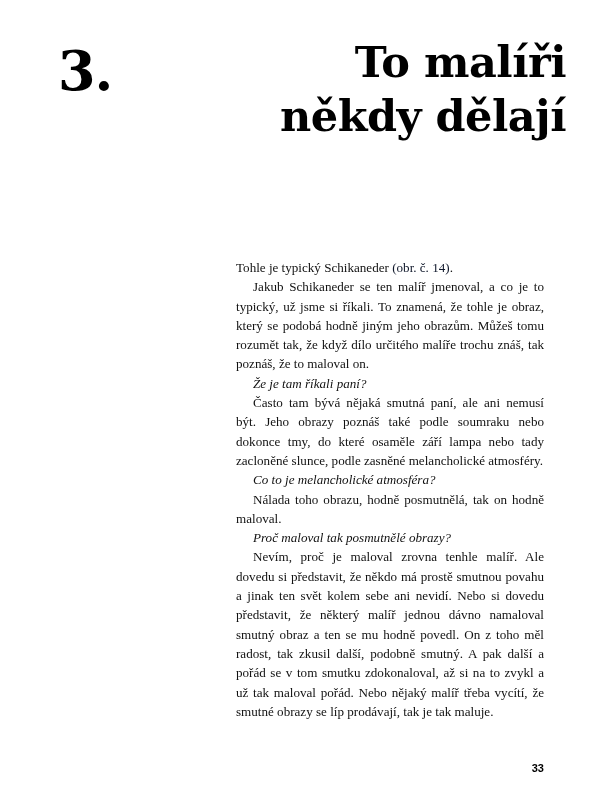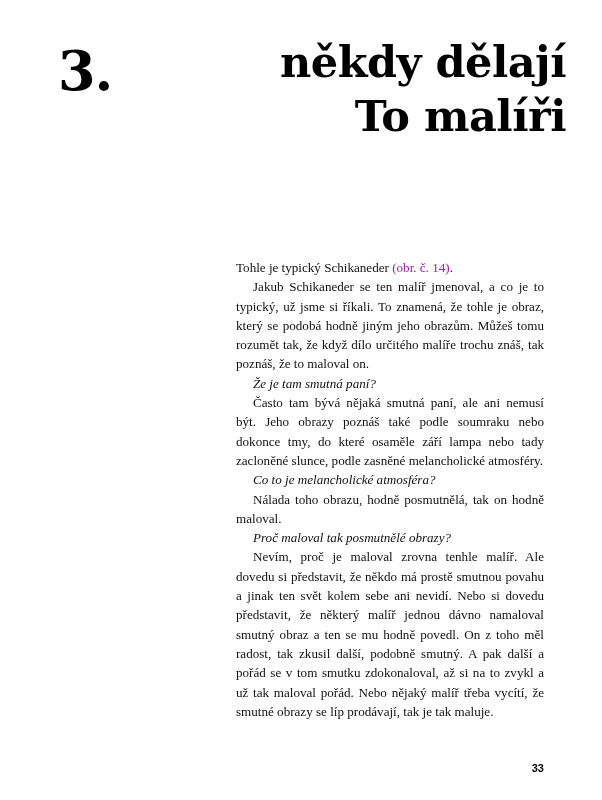--- a/index.html
+++ b/index.html
@@ -77,21 +77,21 @@
   }
   .para.noindent {
     text-indent: 0;
   }
   .question {
     margin: 0;
     text-indent: 17px;
     font-style: italic;
   }
   .figref {
-    color: #a21caf;
+    color: #0f172a;
   }
 
   
   .folio {
     position: absolute;
     right: 58px;
     bottom: 26px;
     font-family: "Liberation Sans", sans-serif;
     font-weight: bold;
     font-size: 11px;
@@ -100,29 +100,29 @@
   }
 </style>
 </head>
 <body>
 
 <div class="page">
 
   <div class="chapter-head">
     <div class="chapter-number">3.</div>
     <div class="chapter-title">
+      <span class="line">To malíři</span>
       <span class="line">někdy dělají</span>
-      <span class="line">To malíři</span>
     </div>
   </div>
 
   <div class="body-col" id="body-col">
       <p class="para noindent"><span>Tohle je typický Schikaneder </span><span class="figref">(obr. č. 14)</span><span>.</span></p>
       <p class="para">Jakub Schikaneder se ten malíř jmenoval, a co je to typický, už jsme si říkali. To znamená, že tohle je obraz, který se podobá hodně jiným jeho obrazům. Můžeš tomu rozumět tak, že když dílo určitého malíře trochu znáš, tak poznáš, že to maloval on.</p>
-      <p class="question">Že je tam smutná paní?</p>
+      <p class="question">Že je tam říkali paní?</p>
       <p class="para">Často tam bývá nějaká smutná paní, ale ani nemusí být. Jeho obrazy poznáš také podle soumraku nebo dokonce tmy, do které osaměle září lampa nebo tady zacloněné slunce, podle zasněné melancholické atmosféry.</p>
       <p class="question">Co to je melancholické atmosféra?</p>
       <p class="para">Nálada toho obrazu, hodně posmutnělá, tak on hodně maloval.</p>
       <p class="question">Proč maloval tak posmutnělé obrazy?</p>
       <p class="para">Nevím, proč je maloval zrovna tenhle malíř. Ale dovedu si představit, že někdo má prostě smutnou povahu a jinak ten svět kolem sebe ani nevidí. Nebo si dovedu představit, že některý malíř jednou dávno namaloval smutný obraz a ten se mu hodně povedl. On z toho měl radost, tak zkusil další, podobně smutný. A pak další a pořád se v tom smutku zdokonaloval, až si na to zvykl a už tak maloval pořád. Nebo nějaký malíř třeba vycítí, že smutné obrazy se líp prodávají, tak je tak maluje.</p>
     </div>
 
   <div class="folio">33</div>
 
 </div>

